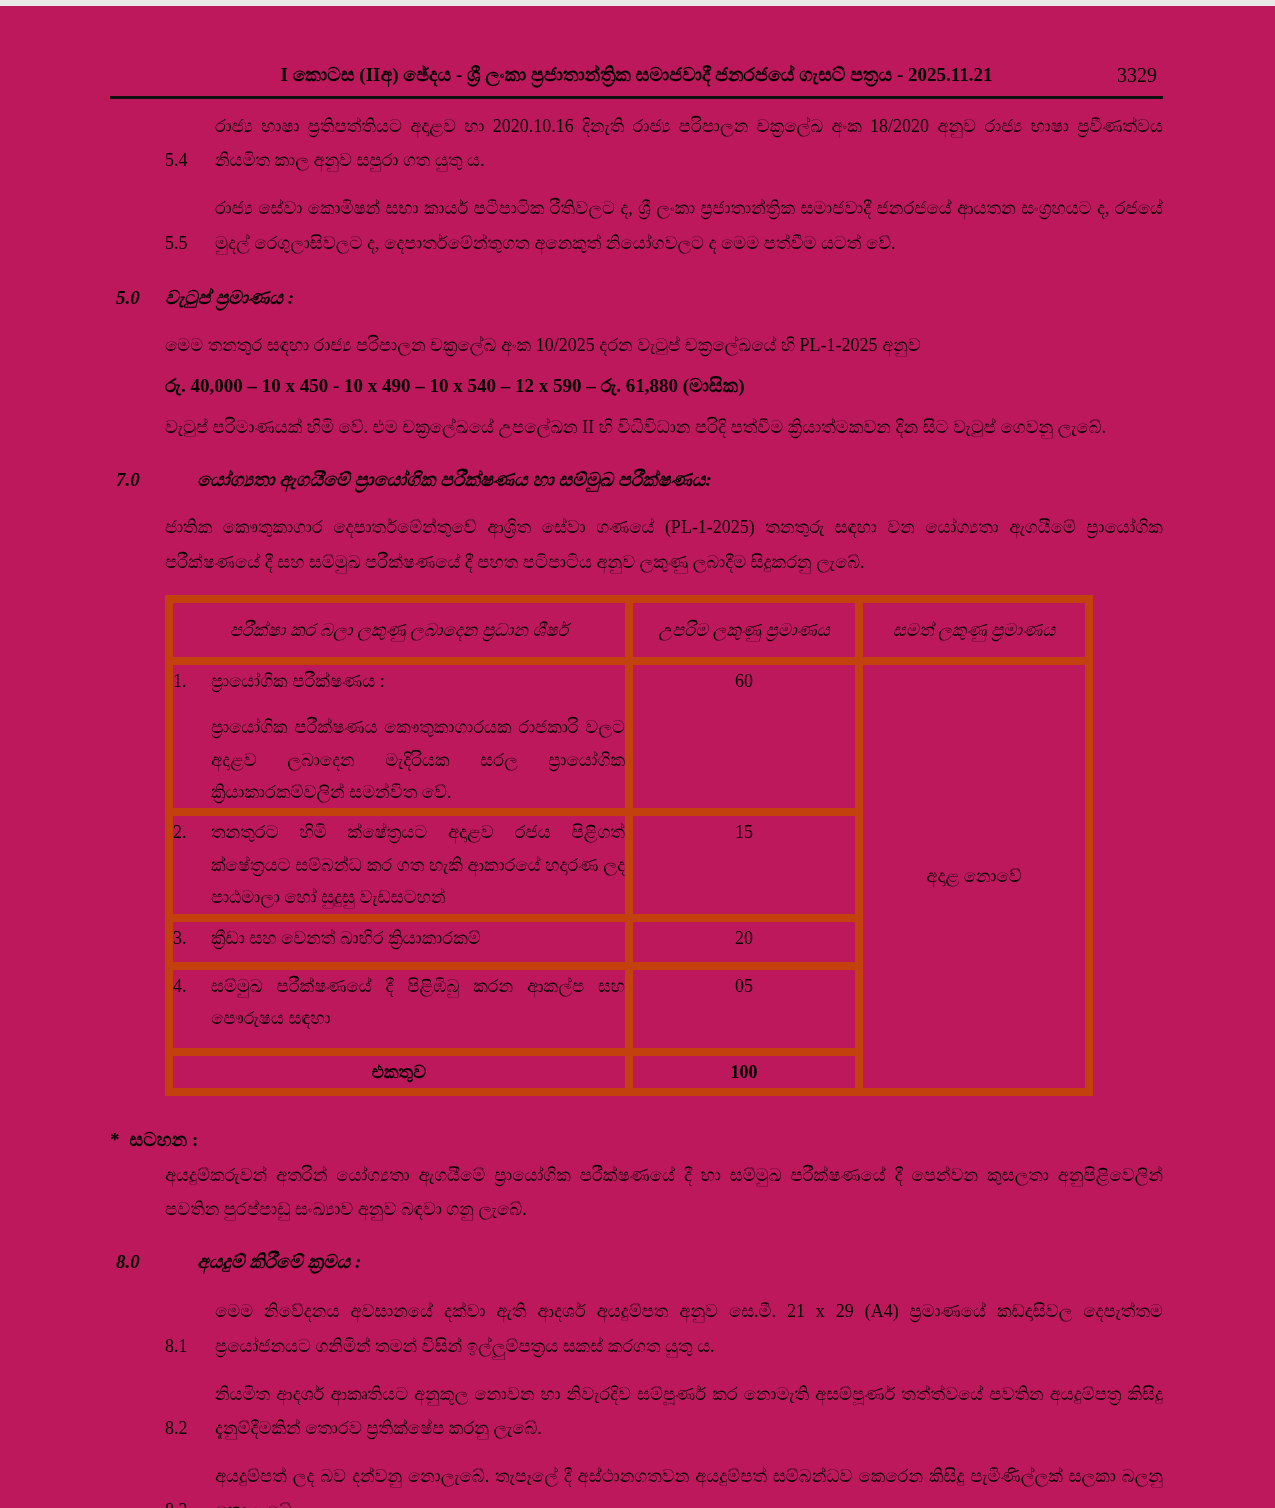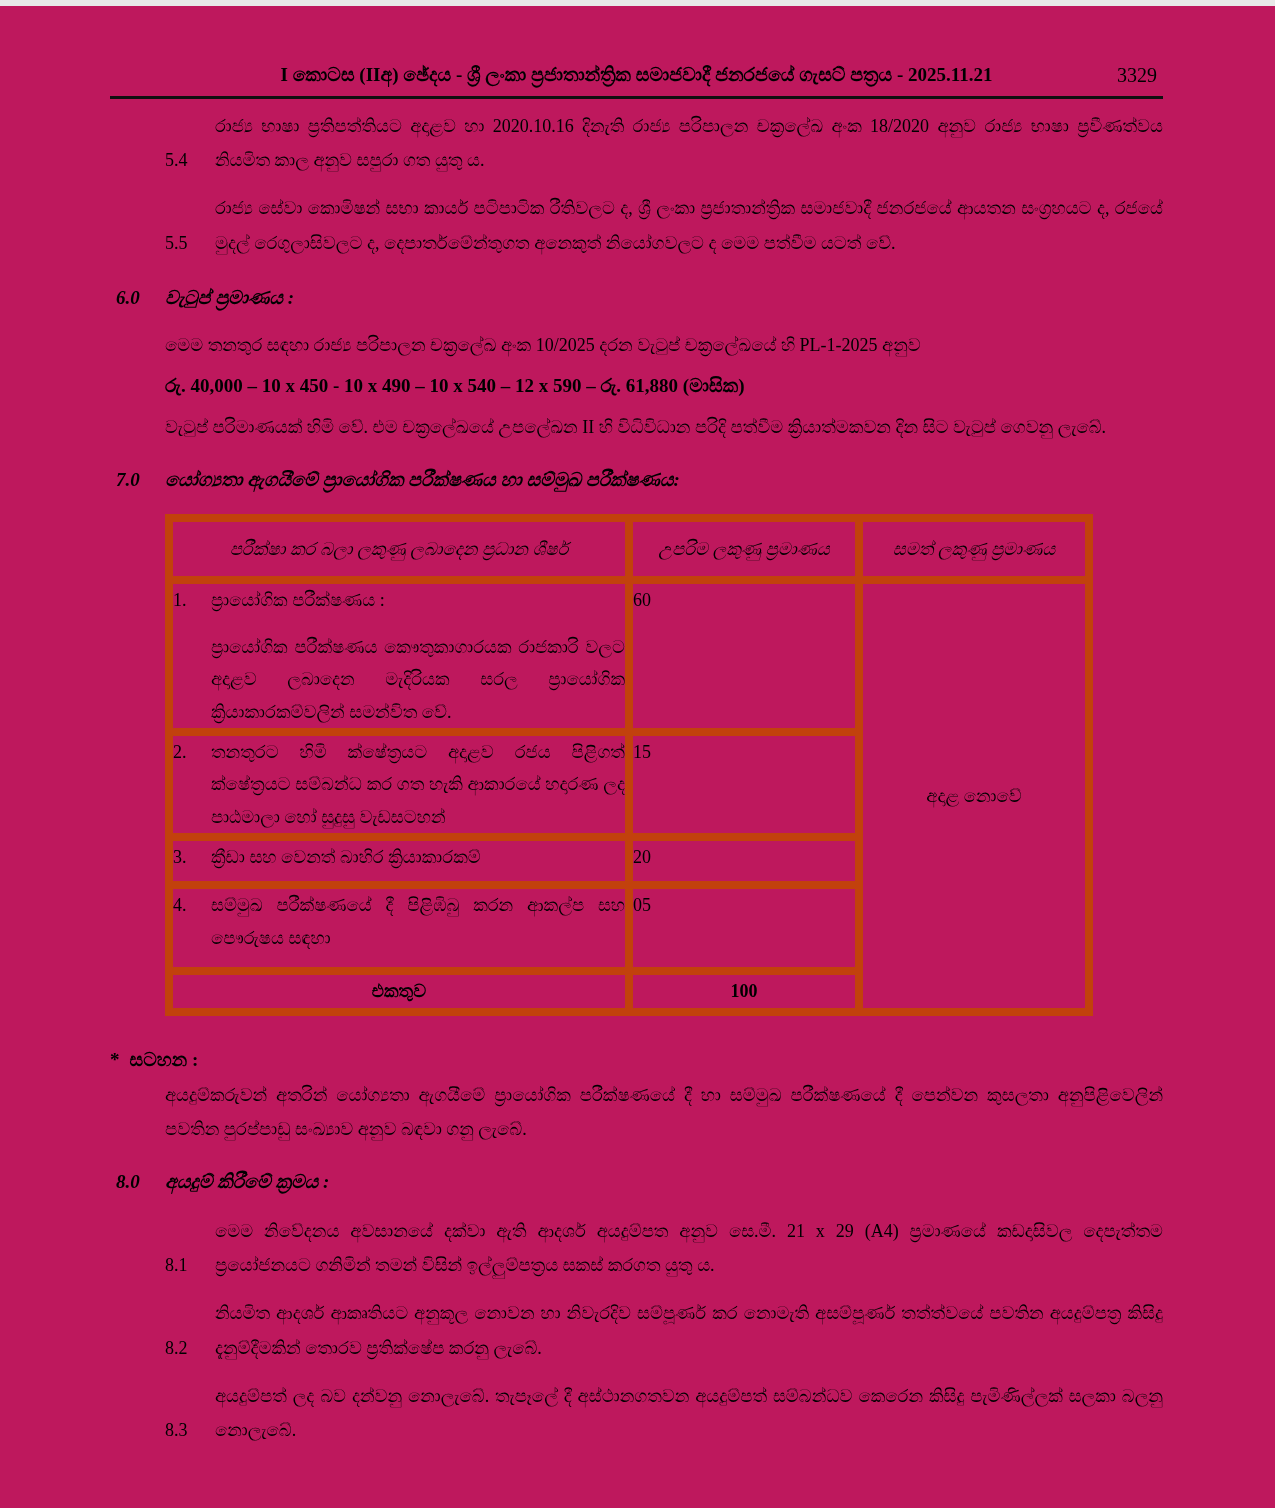--- a/index.html
+++ b/index.html
@@ -52,37 +52,37 @@
   table.marks td{border:8px solid #c2410c;vertical-align:top;padding:0;}
   col.c1{width:460px;}col.c2{width:230px;}col.c3{width:230px;}
   .th-cell{font-style:italic;text-align:center;vertical-align:middle !important;height:54px;padding:4px 10px;}
   .cell-main{padding:6px 14px 6px 8px;}
   .entry{display:flex;}
   .rnum{flex:0 0 38px;}
   .rbody{flex:1;}
   .rtitle{text-align:left;}
   .rtext{flex:1;margin:0;text-align:justify;}
   .rdesc{margin:14px 0 0 0;text-align:justify;}
-  .cell-marks{padding-top:6px;}
+  .cell-marks{text-align:center;padding-top:6px;}
   .cell-pass{vertical-align:middle !important;text-align:center;}
   tr.trow1{height:150px;}
   tr.trow2{height:104px;}
   tr.trow3{height:48px;}
   tr.trow4{height:86px;}
   tr.ttotal{height:38px;}
   .total-label{text-align:center;font-weight:bold;vertical-align:middle !important;}
   .total-value{text-align:center;font-weight:bold;vertical-align:middle !important;}
 
   
   .note{margin-top:26px;}
   .note-head{font-weight:bold;font-size:19px;}
   .star{display:inline-block;margin-right:10px;}
   .note-text{margin:0 0 0 55px;text-align:justify;}
 
-  .sp{margin-top:18px;}
+  .sp{margin-top:18px;gap:32px;}
 </style>
 </head>
 <body>
 
 <div class="page">
 
   <div class="header">
     <div class="header-title">I කොටස (IIඅ) ඡේදය - ශ්‍රී ලංකා ප්‍රජාතාන්ත්‍රික සමාජවාදී ජනරජයේ ගැසට් පත්‍රය - 2025.11.21</div>
     <div class="page-number">3329</div>
   </div>
@@ -92,31 +92,32 @@
     <span class="cnum">5.4</span>
     <p class="ctext">රාජ්‍ය භාෂා ප්‍රතිපත්තියට අදාළව හා 2020.10.16 දිනැති රාජ්‍ය පරිපාලන චක්‍රලේඛ අංක 18/2020 අනුව රාජ්‍ය භාෂා ප්‍රවීණත්වය නියමිත කාල අනුව සපුරා ගත යුතු ය.</p>
   </div>
 
   <div class="clause">
     <span class="cnum">5.5</span>
     <p class="ctext">රාජ්‍ය සේවා කොමිෂන් සභා කාර්ය පටිපාටික රීතිවලට ද, ශ්‍රී ලංකා ප්‍රජාතාන්ත්‍රික සමාජවාදී ජනරජයේ ආයතන සංග්‍රහයට ද, රජයේ මුදල් රෙගුලාසිවලට ද, දෙපාර්තමේන්තුගත අනෙකුත් නියෝගවලට ද මෙම පත්වීම යටත් වේ.</p>
   </div>
 
   <div class="section-head">
-    <span class="snum">6.0</span>
+    <span class="snum">5.0</span>
     <span class="stext">වැටුප් ප්‍රමාණය :</span>
   </div>
   <p class="ipara">මෙම තනතුර සඳහා රාජ්‍ය පරිපාලන චක්‍රලේඛ අංක 10/2025 දරන වැටුප් චක්‍රලේඛයේ හි PL-1-2025 අනුව</p>
   <p class="salary">රු. 40,000  – 10 x 450 - 10 x 490 – 10 x 540 – 12 x 590 – රු. 61,880 (මාසික)</p>
   <p class="ipara tight">වැටුප් පරිමාණයක් හිමි වේ. එම චක්‍රලේඛයේ උපලේඛන II හි විධිවිධාන පරිදි පත්වීම ක්‍රියාත්මකවන දින සිට වැටුප් ගෙවනු ලැබේ.</p>
 
   <div class="section-head sp">
     <span class="snum">7.0</span>
     <span class="stext">යෝග්‍යතා ඇගයීමේ ප්‍රායෝගික පරීක්ෂණය හා සම්මුඛ පරීක්ෂණය:</span>
   </div>
+  <p class="ipara">ජාතික කෞතුකාගාර දෙපාර්තමේන්තුවේ ආශ්‍රිත සේවා ගණයේ (PL-1-2025) තනතුරු සඳහා වන යෝග්‍යතා ඇගයීමේ ප්‍රායෝගික පරීක්ෂණයේ දී සහ සම්මුඛ පරීක්ෂණයේ දී පහත පටිපාටිය අනුව ලකුණු ලබාදීම සිදුකරනු ලැබේ.</p>
 
   <table class="marks">
     <colgroup>
         <col class="c1">
         <col class="c2">
         <col class="c3">
       </colgroup>
     <tbody>
         <tr>
       <td class="th-cell">පරීක්ෂා කර බලා ලකුණු ලබාදෙන ප්‍රධාන ශීර්ෂ</td>

